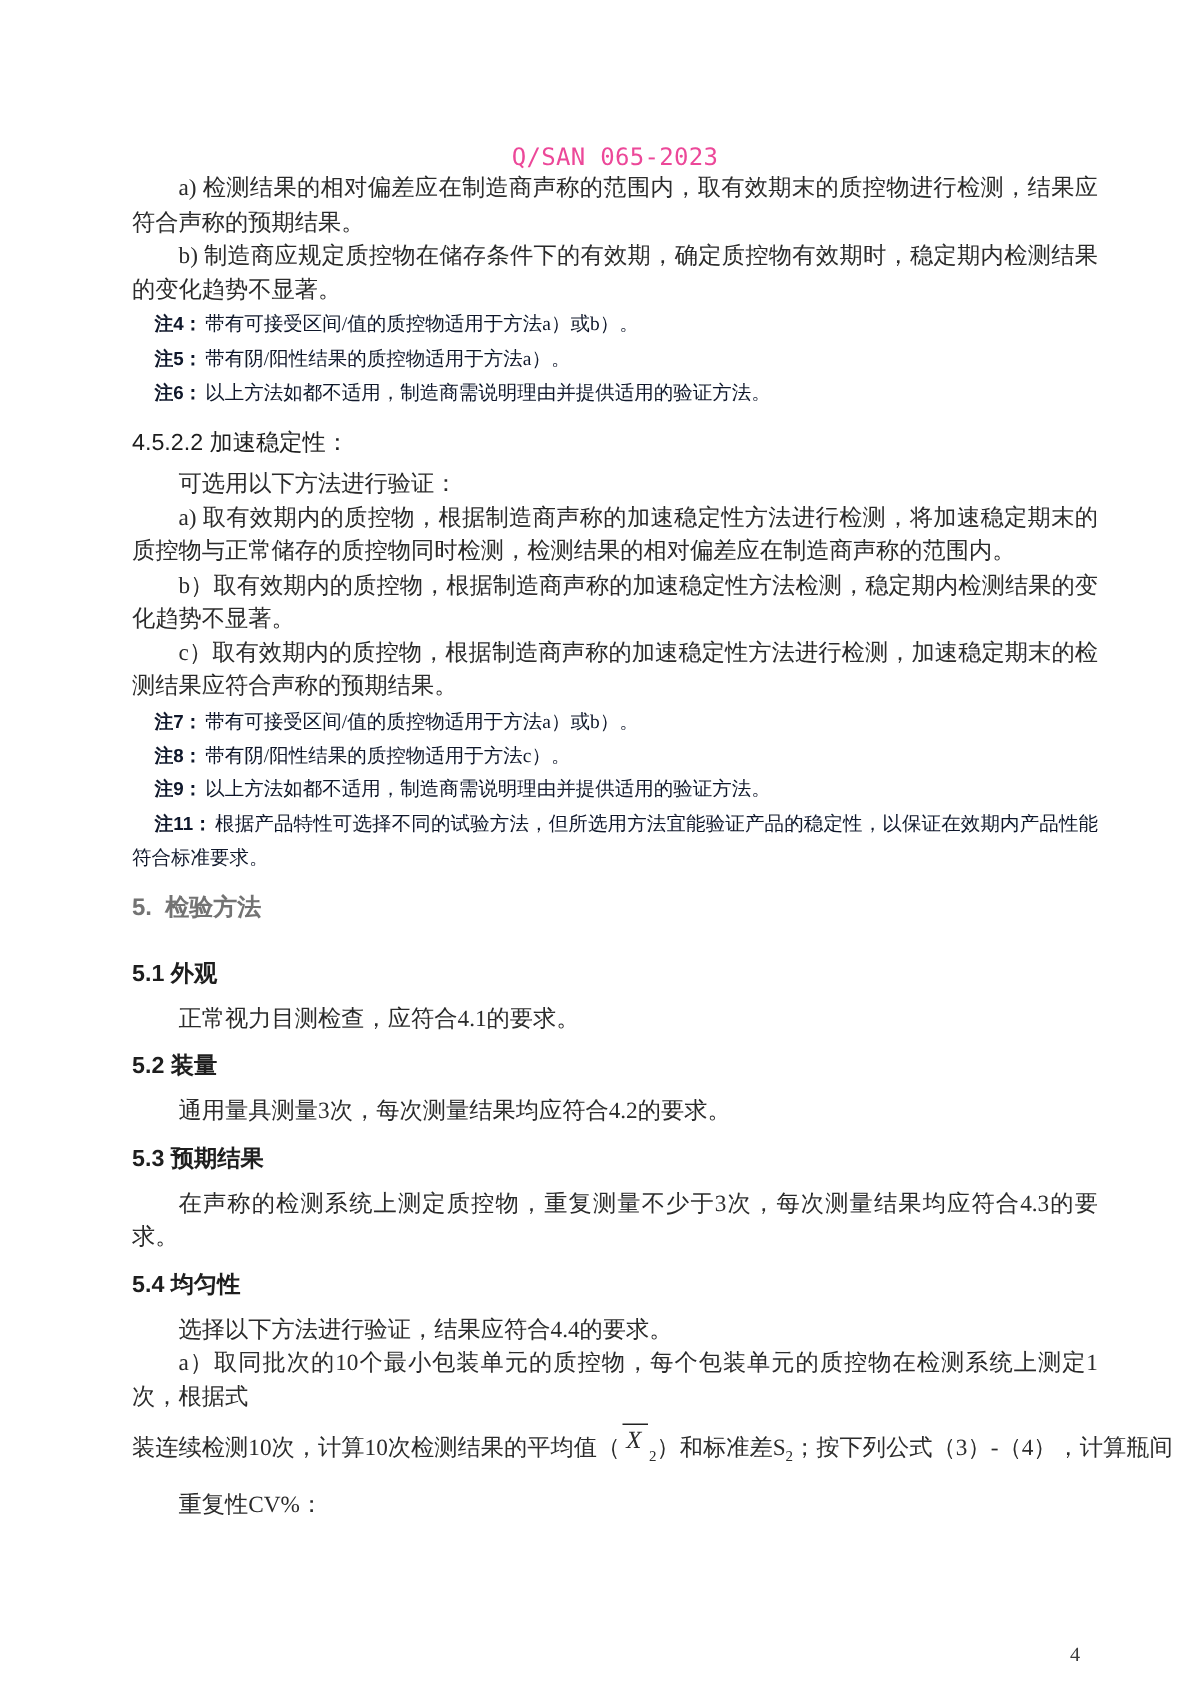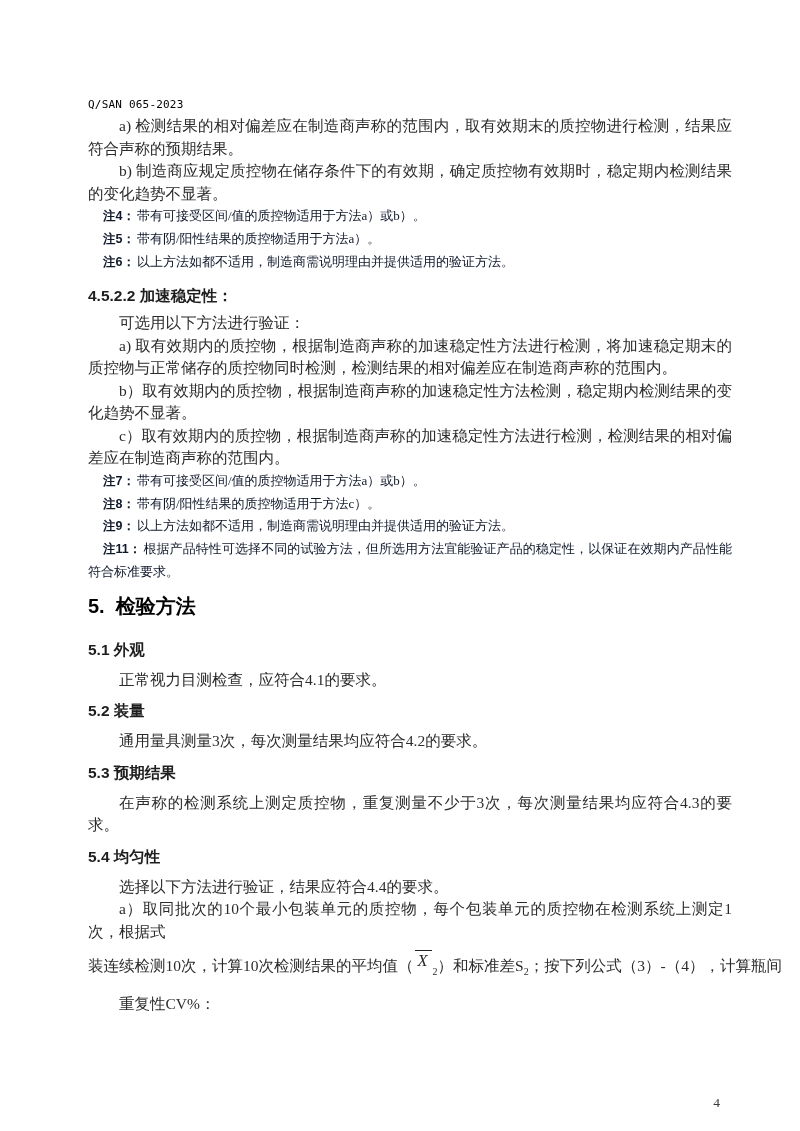--- a/index.html
+++ b/index.html
@@ -11,26 +11,26 @@
   }
   .page {
     position: relative;
     width: 800px; height: 1131px;
     box-sizing: border-box;
     padding: 97px 68px 0 88px;
     background: #ffffff;
     overflow: hidden;
   }
   .doc-header {
-    text-align: left;
+    text-align: center;
     font-family: "DejaVu Sans Mono", monospace;
-    font-size: 11px;
+    font-size: 16px;
     line-height: 16px;
     margin-bottom: 2px;
-    color: #000000;
+    color: #ec4899;
     letter-spacing: 0.2px;
   }
   .para {
     font-size: 15.5px;
     line-height: 22.5px;
     text-align: justify;
     text-indent: 2em;
     margin: 0;
   }
   .note {
@@ -42,34 +42,34 @@
     color: #0f172a;
   }
   .note-label {
     font-weight: bold;
     font-family: "Liberation Sans", sans-serif;
     font-size: 12.5px;
     margin-right: 2px;
   }
   .h-4522 {
     font-family: "Liberation Sans", sans-serif;
-    font-weight: bold;
+    font-weight: normal;
     font-size: 15.5px;
     line-height: 22px;
     margin: 12px 0 5px 0;
     color: #1e1e1e;
   }
   .h-sec {
     font-family: "Liberation Sans", sans-serif;
     font-weight: bold;
-    font-size: 20px;
+    font-size: 16px;
     line-height: 22px;
     margin: 12px 0 22px 0;
     white-space: pre-wrap;
-    color: #000000;
+    color: #737373;
   }
   .h-sub {
     font-family: Liberation Sans, sans-serif;
     font-weight: bold;
     font-size: 15.5px;
     line-height: 22px;
     margin: 9px 0 8px 0;
     color: #1e1e1e;
   }
   .sub-body { margin: 0 0 0 0; }
@@ -120,21 +120,21 @@
   <div>
     <p class="note"><span class="note-label">注4：</span><span>带有可接受区间/值的质控物适用于方法a）或b）。</span></p>
     <p class="note"><span class="note-label">注5：</span><span>带有阴/阳性结果的质控物适用于方法a）。</span></p>
     <p class="note"><span class="note-label">注6：</span><span>以上方法如都不适用，制造商需说明理由并提供适用的验证方法。</span></p>
   </div>
 
   <div class="h-4522">4.5.2.2 加速稳定性：</div>
   <p class="para">可选用以下方法进行验证：</p>
   <p class="para">a) 取有效期内的质控物，根据制造商声称的加速稳定性方法进行检测，将加速稳定期末的质控物与正常储存的质控物同时检测，检测结果的相对偏差应在制造商声称的范围内。</p>
   <p class="para">b）取有效期内的质控物，根据制造商声称的加速稳定性方法检测，稳定期内检测结果的变化趋势不显著。</p>
-  <p class="para">c）取有效期内的质控物，根据制造商声称的加速稳定性方法进行检测，检测结果的相对偏差应在制造商声称的范围内。</p>
+  <p class="para">c）取有效期内的质控物，根据制造商声称的加速稳定性方法进行检测，加速稳定期末的检测结果应符合声称的预期结果。</p>
 
   <div>
     <p class="note"><span class="note-label">注7：</span><span>带有可接受区间/值的质控物适用于方法a）或b）。</span></p>
     <p class="note"><span class="note-label">注8：</span><span>带有阴/阳性结果的质控物适用于方法c）。</span></p>
     <p class="note"><span class="note-label">注9：</span><span>以上方法如都不适用，制造商需说明理由并提供适用的验证方法。</span></p>
     <p class="note"><span class="note-label">注11：</span><span>根据产品特性可选择不同的试验方法，但所选用方法宜能验证产品的稳定性，以保证在效期内产品性能符合标准要求。</span></p>
   </div>
 
   <div class="h-sec">5.  检验方法</div>
 

